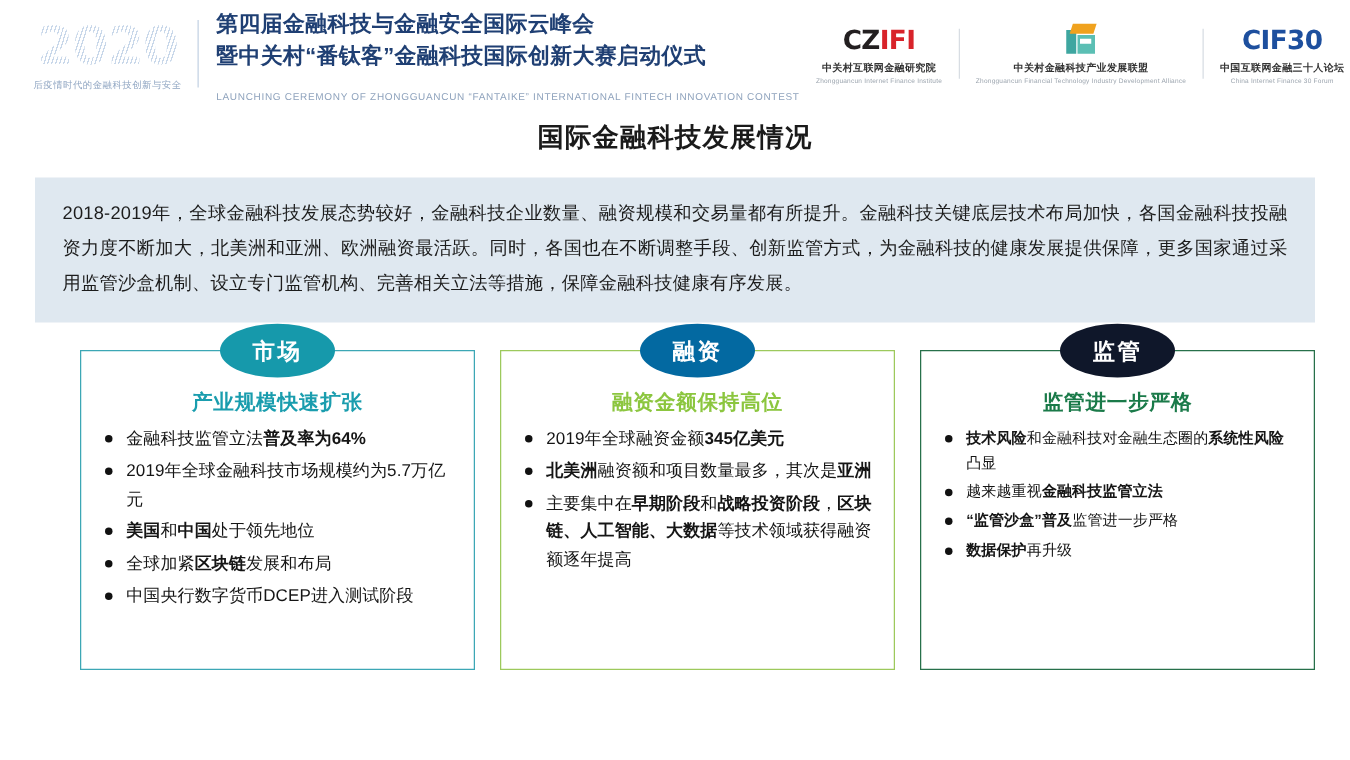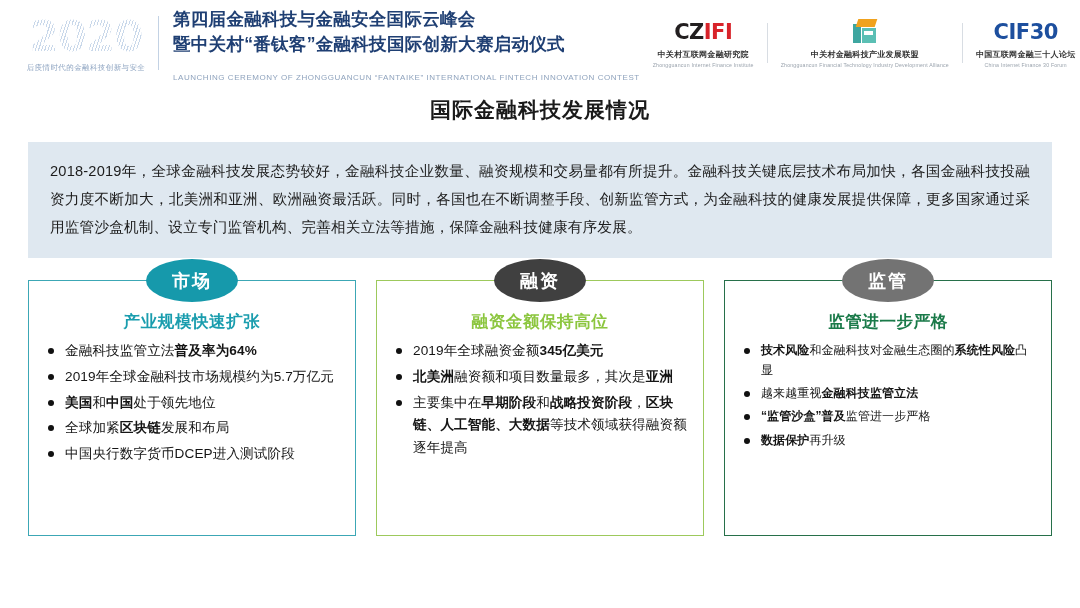--- a/index.html
+++ b/index.html
@@ -128,43 +128,43 @@
     align-items: flex-start;
   }
   .card {
     position: relative;
     flex: 1 1 0;
     border: 1.6px solid #4aacb8;
     background: #ffffff;
     padding: 30px 10px 12px 10px;
     min-height: 256px;
   }
-  .card.c1 { border-color: #3ca7b5; }
+  .card.c1 { border-color: #3ca7b5; margin-left: 36px; }
   .card.c2 { border-color: #9dc95c; }
   .card.c3 { border-color: #27704a; }
 
   .pill {
     position: absolute;
     top: -22px;
     left: 50%;
     transform: translateX(-50%);
     width: 92px;
     height: 43px;
     border-radius: 50%;
     color: #ffffff;
     font-size: 18px;
     font-weight: 700;
     letter-spacing: 2px;
     display: flex;
     align-items: center;
     justify-content: center;
   }
   .pill.p1 { background: #1699ab; }
-  .pill.p2 { background: #404040; }
-  .pill.p3 { background: #737373; }
+  .pill.p2 { background: #0369a1; }
+  .pill.p3 { background: #0f172a; }
 
   .card-heading {
     text-align: center;
     font-size: 16.5px;
     font-weight: 700;
     letter-spacing: 0.6px;
     margin-bottom: 7px;
   }
   .card.c1 .card-heading { color: #1a9dae; }
   .card.c2 .card-heading { color: #8cc63f; }

